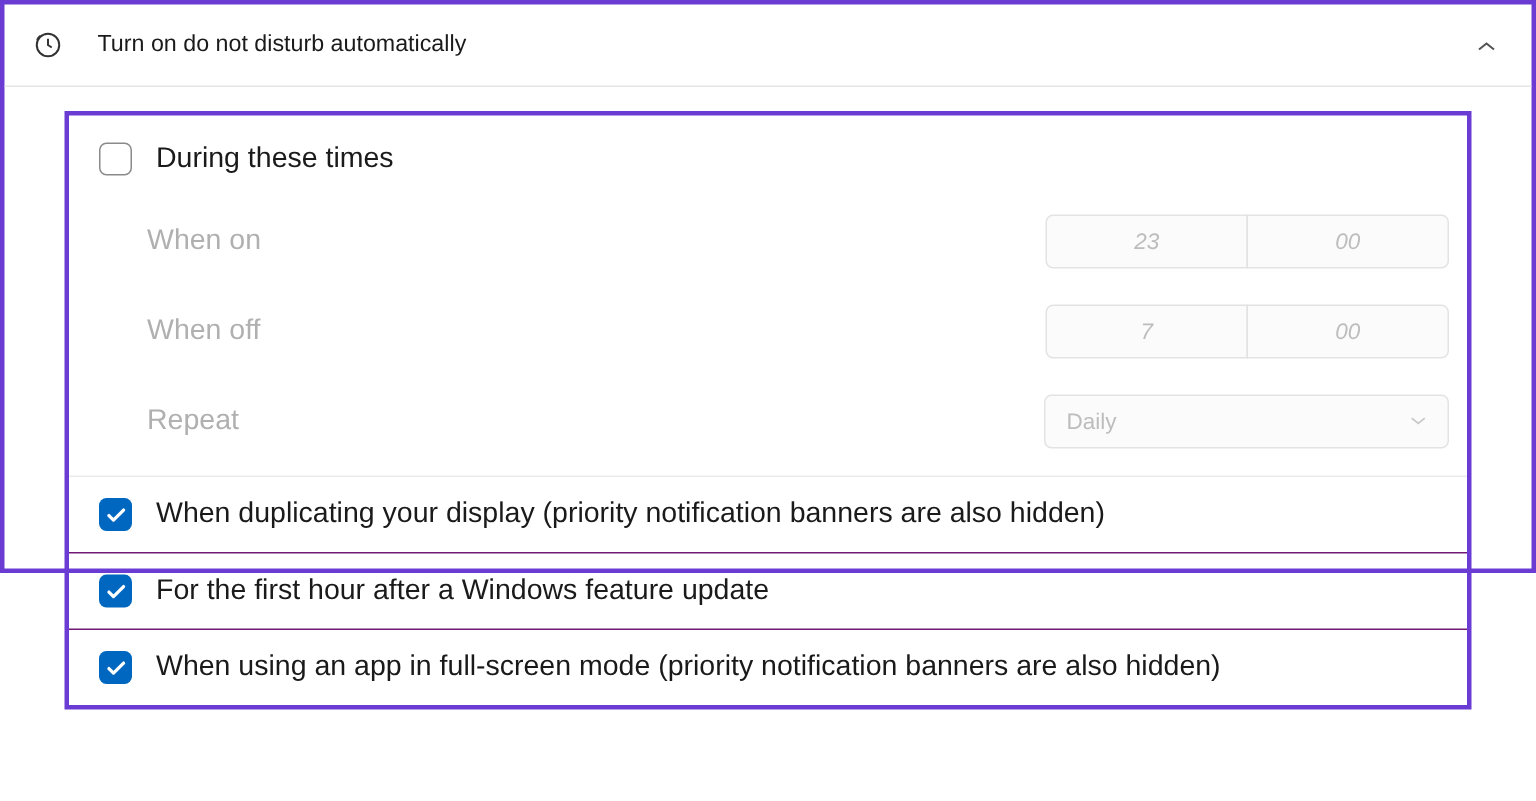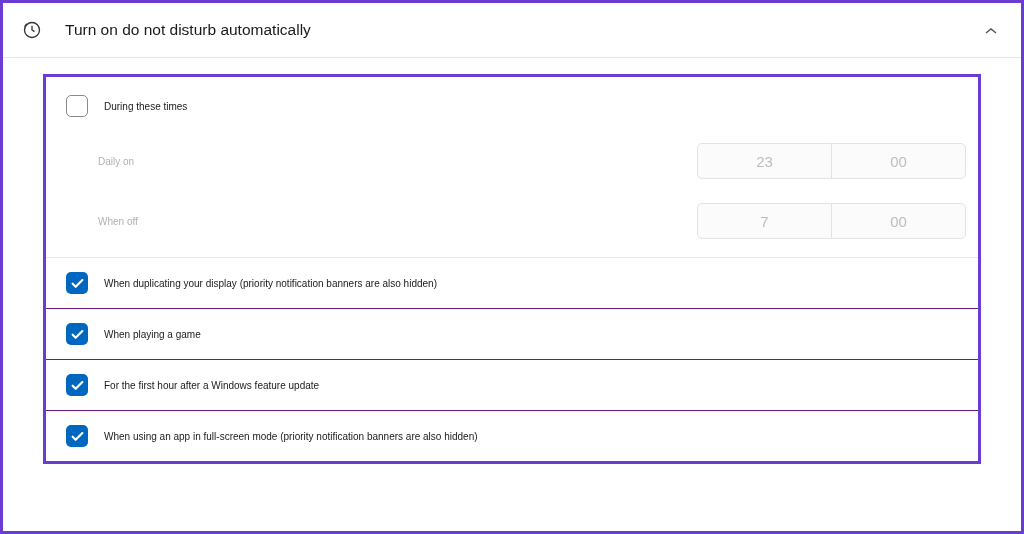--- a/index.html
+++ b/index.html
@@ -1,18 +1,18 @@
 <!DOCTYPE html>
 <html><head>
   <meta charset="utf-8">
   <style>
     * { box-sizing: border-box; margin: 0; padding: 0; font-family: "Segoe UI", Arial, sans-serif; }
     body { background: #fff; width: 1024px; height: 534px; overflow: hidden; }
 
-    .outer-border { border: 3px solid #6b3cd4; width: 1024px; height: 534px; }
+    .outer-border { border: 3px solid #6b3cd4; width: 1024px; height: 382px; }
 
     .header-row {
       display: flex; align-items: center; padding: 16px 24px 16px 18px;
       border-bottom: 1px solid #e5e5e5;
     }
     .header-icon { width: 22px; height: 22px; margin-right: 22px; display: flex; align-items: center; justify-content: center; }
     .header-title { font-size: 15.5px; color: #1a1a1a; flex: 1; }
     .chevron { font-size: 14px; color: #555; }
 
     .section-frame {
@@ -31,28 +31,28 @@
     }
 
     .checkbox {
       width: 22px; height: 22px; border-radius: 5px; margin-right: 16px;
       flex-shrink: 0; display: flex; align-items: center; justify-content: center;
     }
     .checkbox.unchecked { border: 1.5px solid #8a8a8a; background: #fff; }
     .checkbox.checked { background: #0067c0; }
     .check-svg { width: 13px; height: 13px; }
 
-    .label { font-size: 10px; color: #1a1a1a; flex: 1; }
+    .label { font-size: 19px; color: #1a1a1a; flex: 1; }
     .label.disabled { color: #b0b0b0; }
 
     .time-fields { display: flex; gap: 0; margin-left: auto; }
     .time-box {
       width: 135px; height: 36px; border: 1px solid #e3e3e3; border-radius: 5px;
       display: flex; align-items: center; justify-content: center;
-      font-size: 15px; color: #bdbdbd; background: #fbfbfb;
+      font-size: 15px; color: #bdbdbd; background: #fbfbfb; font-style: italic;
     }
     .time-box + .time-box { margin-left: -1px; border-top-left-radius: 0; border-bottom-left-radius: 0; }
     .time-box:first-child { border-top-right-radius: 0; border-bottom-right-radius: 0; }
 
     .select-box {
       width: 270px; height: 36px; border: 1px solid #e3e3e3; border-radius: 5px;
       display: flex; align-items: center; padding: 0 14px; font-size: 15px;
       color: #bdbdbd; background: #fbfbfb; margin-left: auto; justify-content: space-between;
     }
     .select-caret { color: #c8c8c8; font-size: 11px; }
@@ -83,54 +83,57 @@
 
   <div class="section-frame">
 
     <div class="times-block">
       <div class="row first-row" style="border-bottom:none;">
         <span class="checkbox unchecked"></span>
         <span class="label">During these times</span>
       </div>
 
       <div class="subrow">
-        <span class="label disabled">Daily on</span>
+        <span class="label disabled">When on</span>
         <div class="time-fields">
           <div class="time-box">23</div>
           <div class="time-box">00</div>
         </div>
       </div>
 
       <div class="subrow">
         <span class="label disabled">When off</span>
         <div class="time-fields">
           <div class="time-box">7</div>
           <div class="time-box">00</div>
         </div>
       </div>
 
+      <div class="subrow">
+        <span class="label disabled">Repeat</span>
+        <div class="select-box">
+          <span>Daily</span>
+          <span class="select-caret">
+            <svg viewBox="0 0 12 8" width="11" height="7" fill="none" stroke="#c8c8c8" stroke-width="1.4">
+                <path d="M1 2l5 4 5-4"></path>
+              </svg>
+          </span>
+        </div>
+      </div>
     </div>
 
     <div class="row">
       <span class="checkbox checked">
         <svg class="check-svg" viewBox="0 0 12 10" fill="none" stroke="#fff" stroke-width="2" stroke-linecap="round" stroke-linejoin="round">
             <path d="M1.5 5.2 4.3 8 10.5 1.8"></path>
           </svg>
       </span>
       <span class="label">When duplicating your display (priority notification banners are also hidden)</span>
     </div>
 
-    <div class="row">
-      <span class="checkbox checked">
-        <svg class="check-svg" viewBox="0 0 12 10" fill="none" stroke="#fff" stroke-width="2" stroke-linecap="round" stroke-linejoin="round">
-            <path d="M1.5 5.2 4.3 8 10.5 1.8"></path>
-          </svg>
-      </span>
-      <span class="label">When playing a game</span>
-    </div>
 
     <div class="row">
       <span class="checkbox checked">
         <svg class="check-svg" viewBox="0 0 12 10" fill="none" stroke="#fff" stroke-width="2" stroke-linecap="round" stroke-linejoin="round">
             <path d="M1.5 5.2 4.3 8 10.5 1.8"></path>
           </svg>
       </span>
       <span class="label">For the first hour after a Windows feature update</span>
     </div>
 

